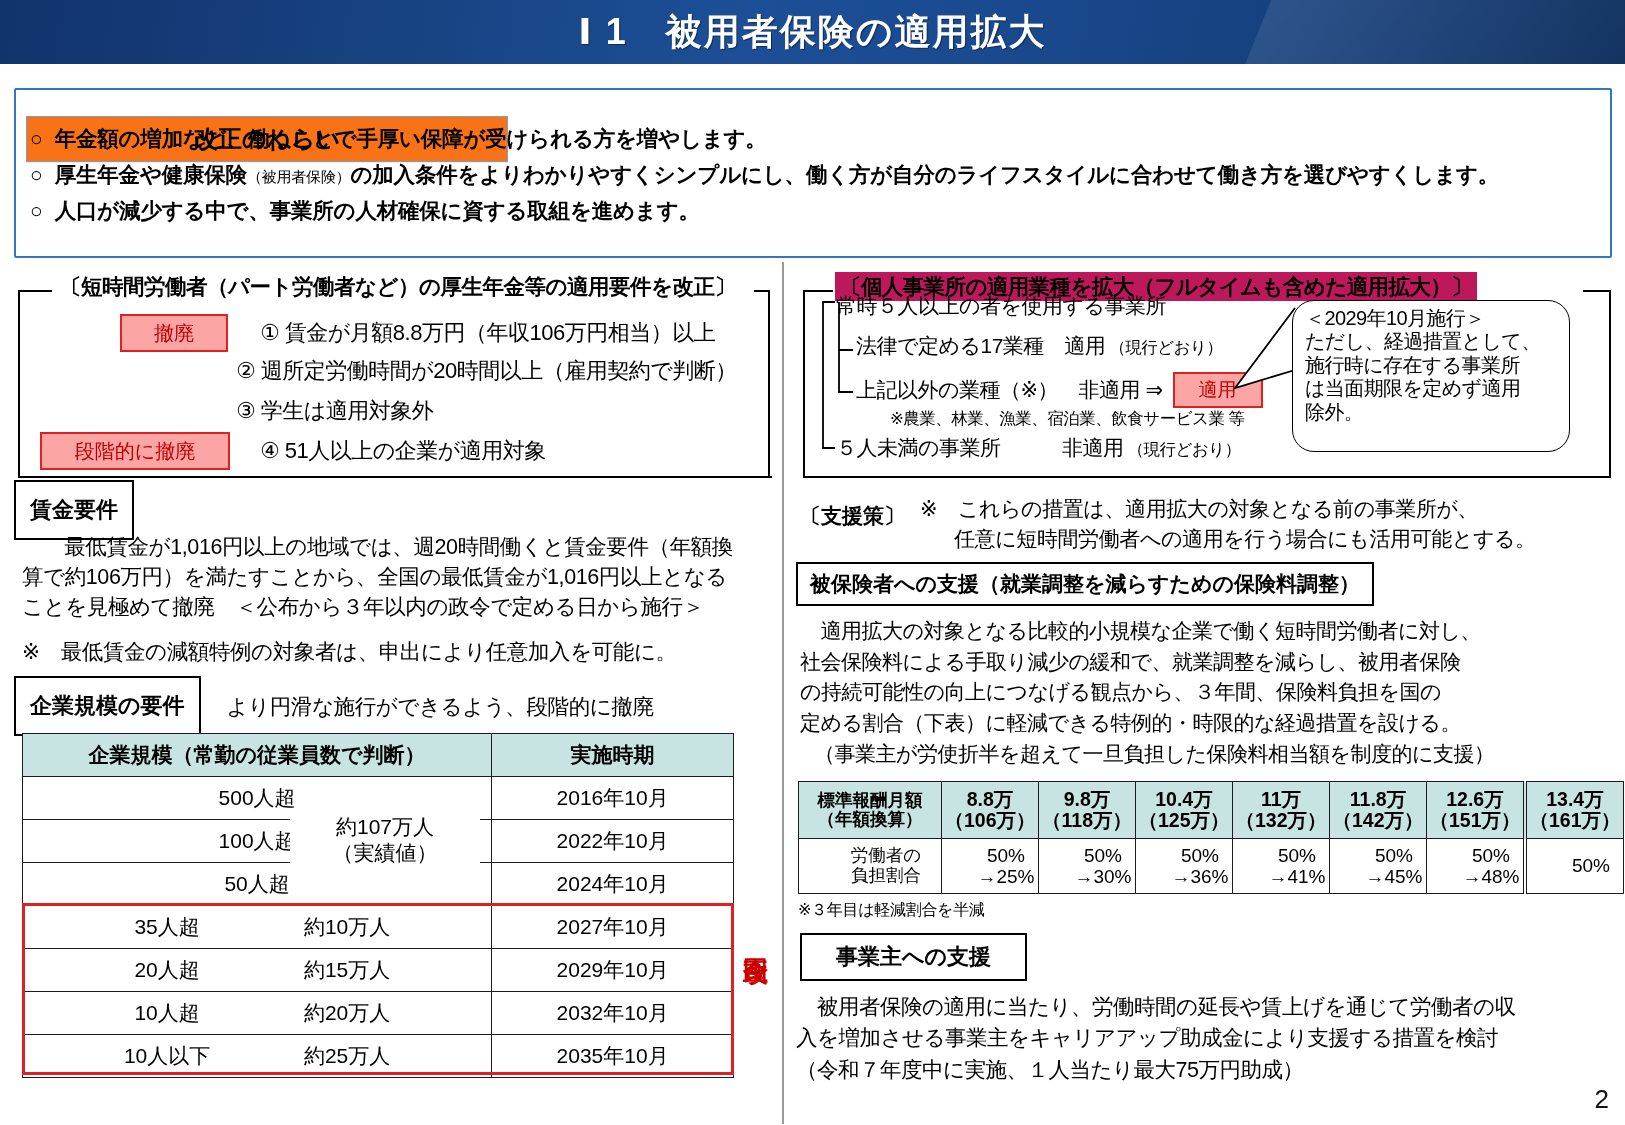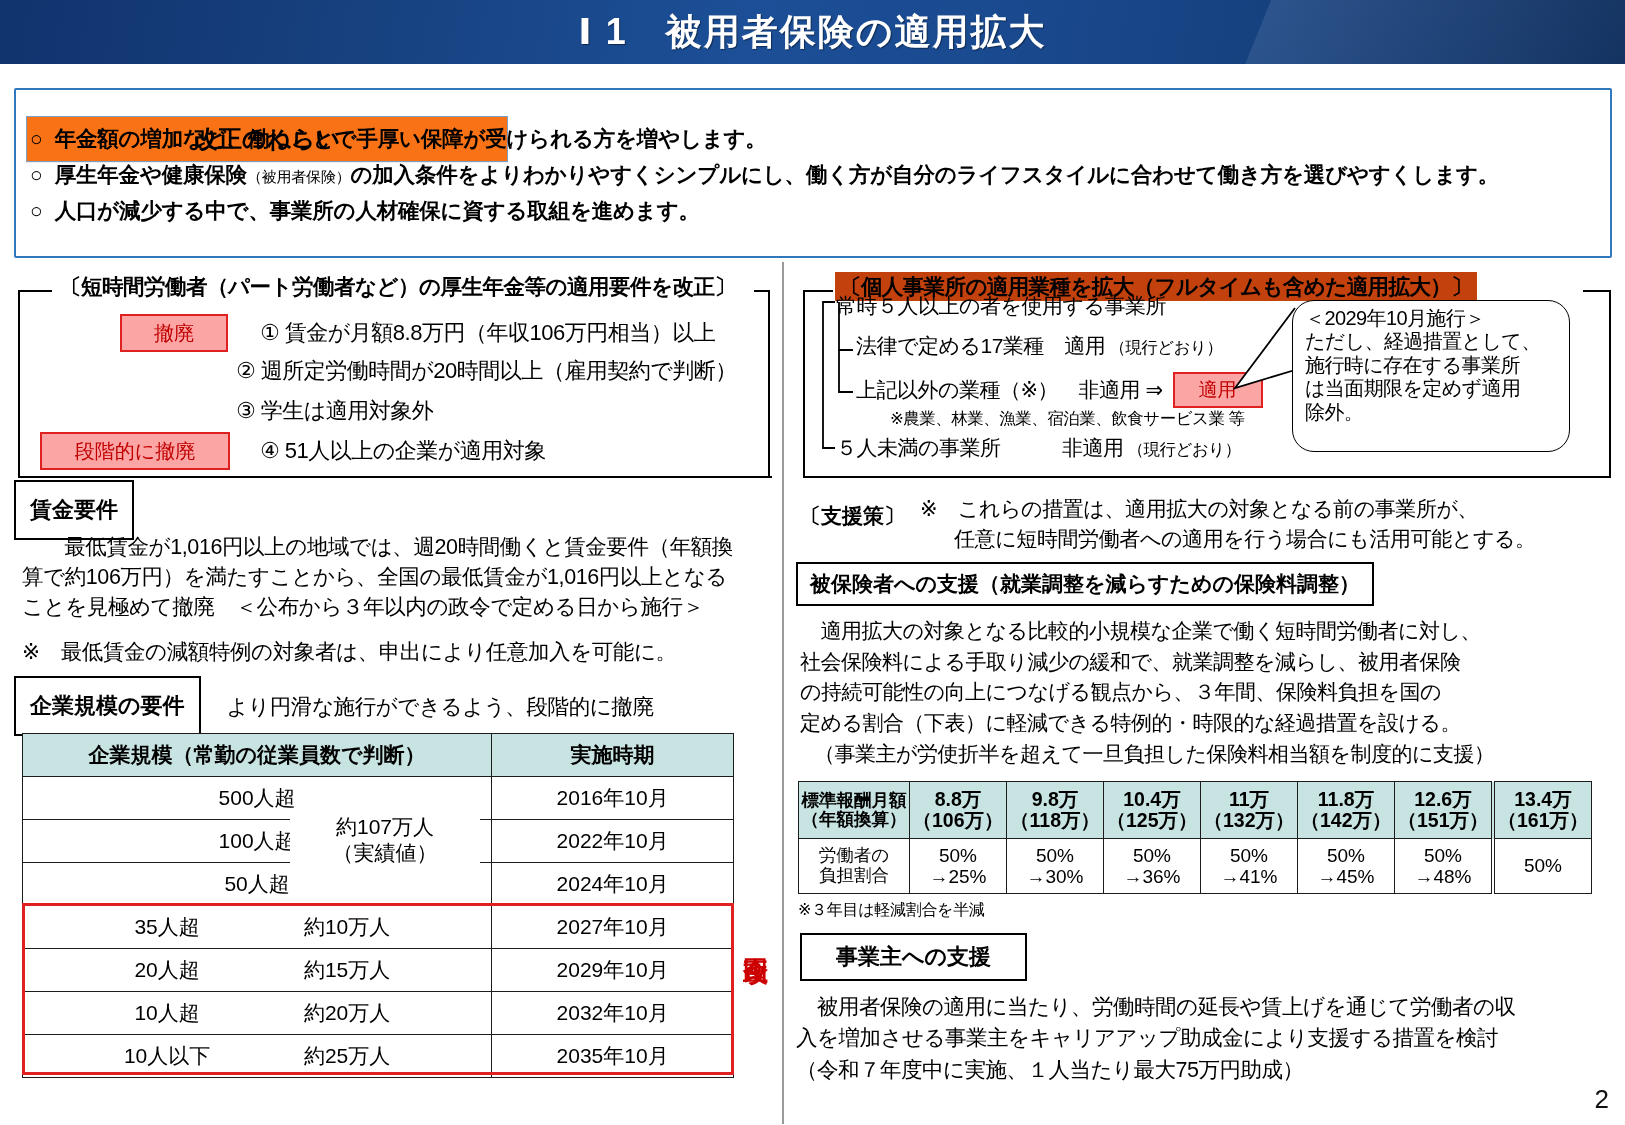--- a/index.html
+++ b/index.html
@@ -106,36 +106,36 @@
 
   
   .rgroup{position:absolute;left:795px;top:268px;width:818px;height:212px;}
   .rgroup .brk-left{left:8px;top:22px;width:0;height:188px;border-width:0 0 0 2px;}
   .rgroup .brk-tl{left:8px;top:22px;width:30px;height:0;border-width:2px 0 0 0;}
   .rgroup .brk-tr{right:2px;top:22px;width:28px;height:0;border-width:2px 0 0 0;}
   .rgroup .brk-right{right:2px;top:22px;width:0;height:188px;border-width:0 2px 0 0;}
   .rgroup .brk-bl{left:8px;bottom:2px;width:808px;height:0;border-width:2px 0 0 0;}
   .rgroup-title{
     position:absolute;left:40px;top:4px;font-size:21.5px;font-weight:bold;
-    background:#c2410c;padding:0 5px;white-space:nowrap;letter-spacing:-0.6px;
+    background:#be185d;padding:0 5px;white-space:nowrap;letter-spacing:-0.6px;
   }
   .rtxt{font-size:21px;letter-spacing:-0.5px;white-space:nowrap;}
   .rtxt-sm{font-size:16.5px;letter-spacing:-0.5px;white-space:nowrap;}
   .callout{
     position:absolute;left:1292px;top:300px;width:278px;height:152px;
     border:1.8px solid #000;border-radius:22px;background:#fff;
     font-size:20px;line-height:1.17;letter-spacing:-0.6px;
     padding:6px 8px 0 12px;box-sizing:border-box;
   }
 
   
   .rtable{position:absolute;left:798px;top:781px;border-collapse:collapse;}
   .rtable td{border:1.5px solid #1c1c1c;text-align:center;font-size:19px;padding:0;}
   .rtable thead td{background:#c8e4e2;font-weight:bold;font-size:19.5px;line-height:1.1;height:56px;}
-  .rtable tbody td{height:54px;line-height:1.12;font-size:19px;}
+  .rtable tbody td{height:54px;line-height:1.12;font-size:19px;padding-left:32px;}
   .rtable .hd1{width:110px;font-size:17.5px;}
   .rtable .lastcol{border-left:4px double #1c1c1c;}
   .pagenum{position:absolute;right:16px;bottom:10px;font-size:26px;color:#111;}
 </style>
 </head>
 <body>
 
 <div class="page">
 
   <div class="titlebar">

